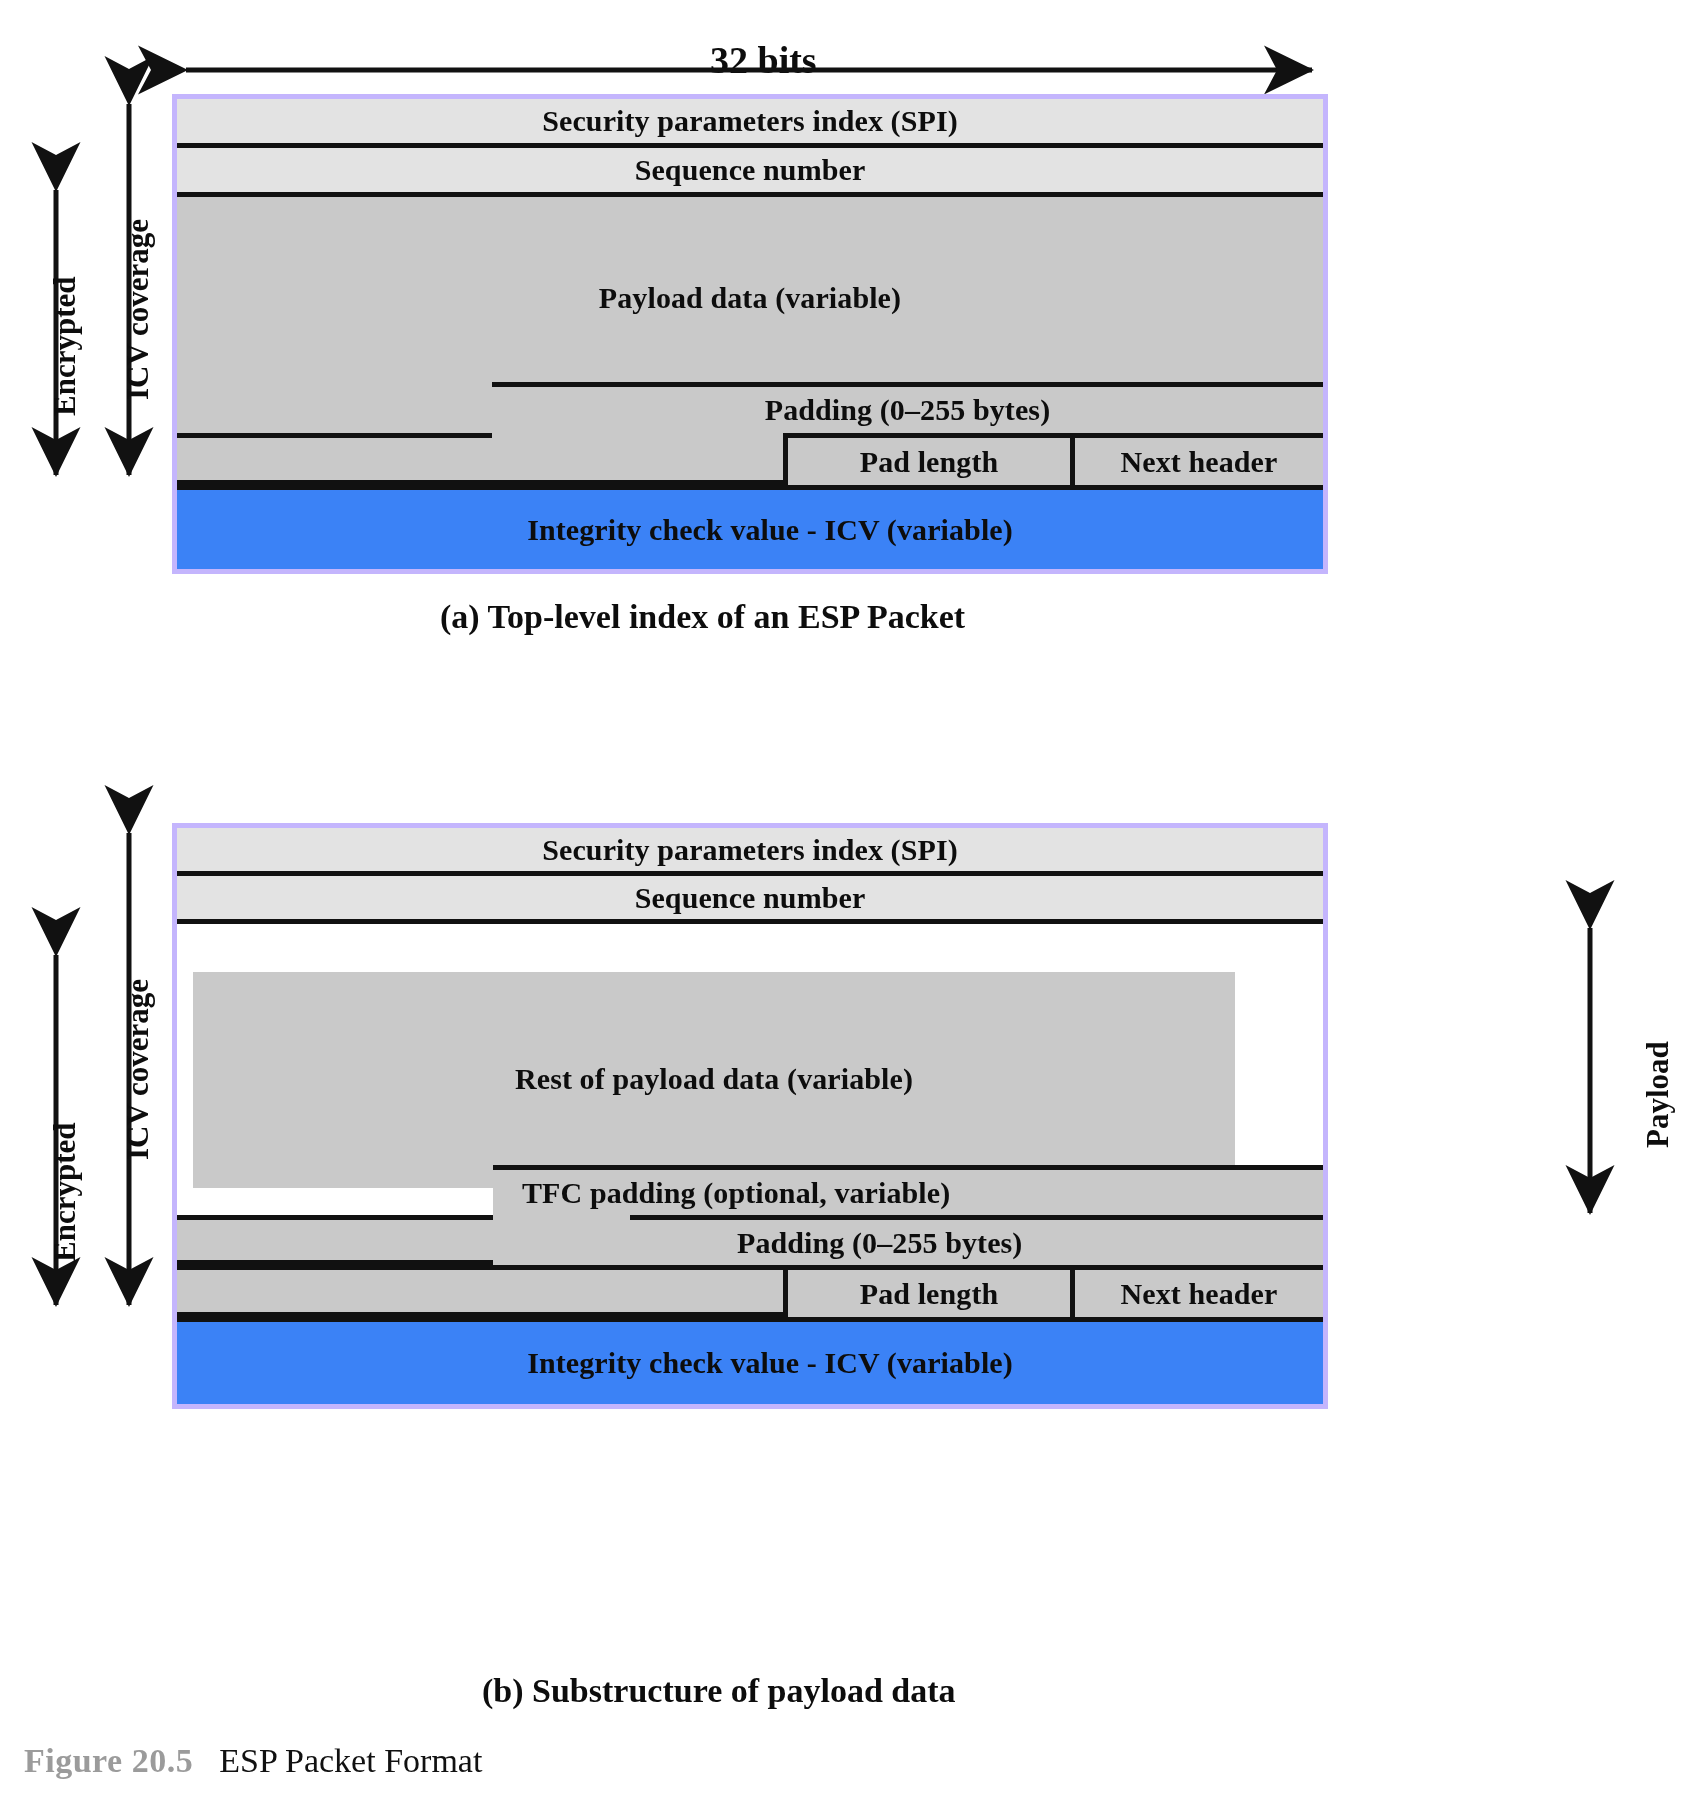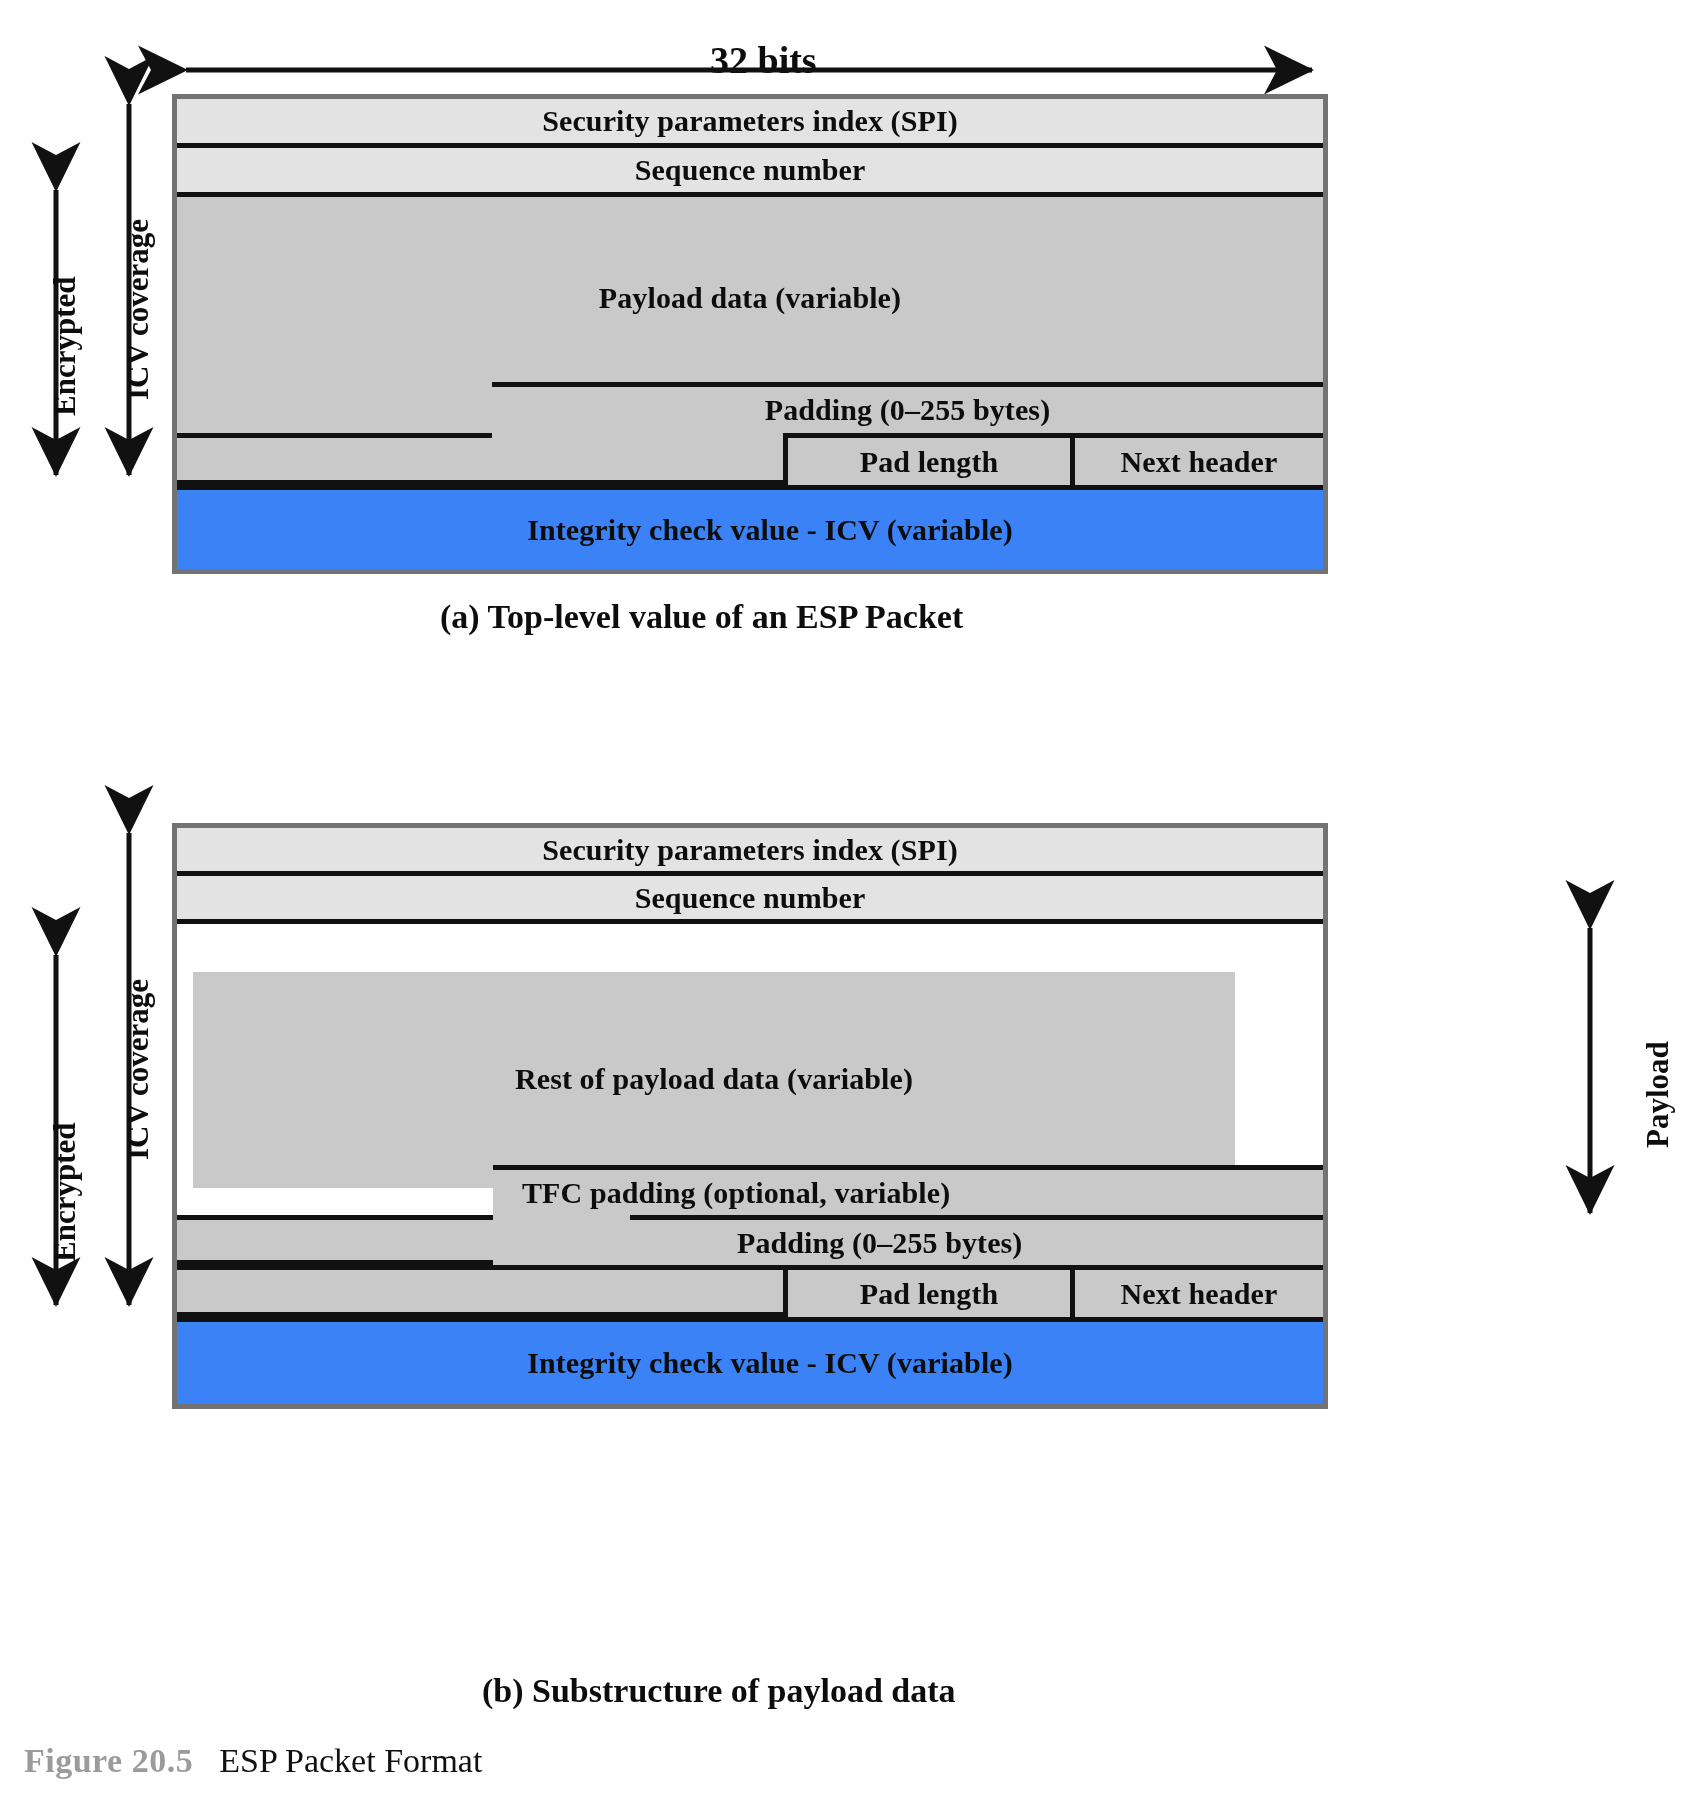--- a/index.html
+++ b/index.html
@@ -7,21 +7,21 @@
     width:1684px;height:1800px;
     font-family:"Liberation Serif", serif;
     color:#0d0d0d;
     position:relative;
     overflow:hidden;
   }
   .stage{position:absolute;left:0;top:0;width:1684px;height:1800px;}
 
   .pkt{
     position:absolute;
-    border:5px solid #737373;
+    border:5px solid #c4b5fd;
     box-sizing:border-box;
     background:#ffffff;
   }
 
   .row{
     position:absolute;
     box-sizing:border-box;
     display:flex;
     align-items:center;
     justify-content:center;
@@ -147,21 +147,21 @@
     </div>
     <div class="row mid bt" style="left:898px;top:334px;width:248px;height:52px;">
       <span class="lbl">Next header</span>
     </div>
 
     <div class="row white bt" style="left:0;top:386px;width:1146px;height:84px;">
       <span class="lbl">Integrity check value - ICV (variable)</span>
     </div>
   </div>
 
-  <div class="subcap" style="left:440px;top:598px;">(a)  Top-level value of an ESP Packet</div>
+  <div class="subcap" style="left:440px;top:598px;">(a)  Top-level index of an ESP Packet</div>
 
   <div class="vtext" style="left:47px;top:1262px;">Encrypted</div>
   <div class="vtext" style="left:120px;top:1160px;">ICV coverage</div>
   <div class="vtext" style="left:1640px;top:1148px;">Payload</div>
 
   <div class="pkt" style="left:172px;top:823px;width:1156px;height:586px;">
 
     <div class="row light bb" style="left:0;top:0;width:1146px;height:48px;">
       <span class="lbl">Security parameters index (SPI)</span>
     </div>

